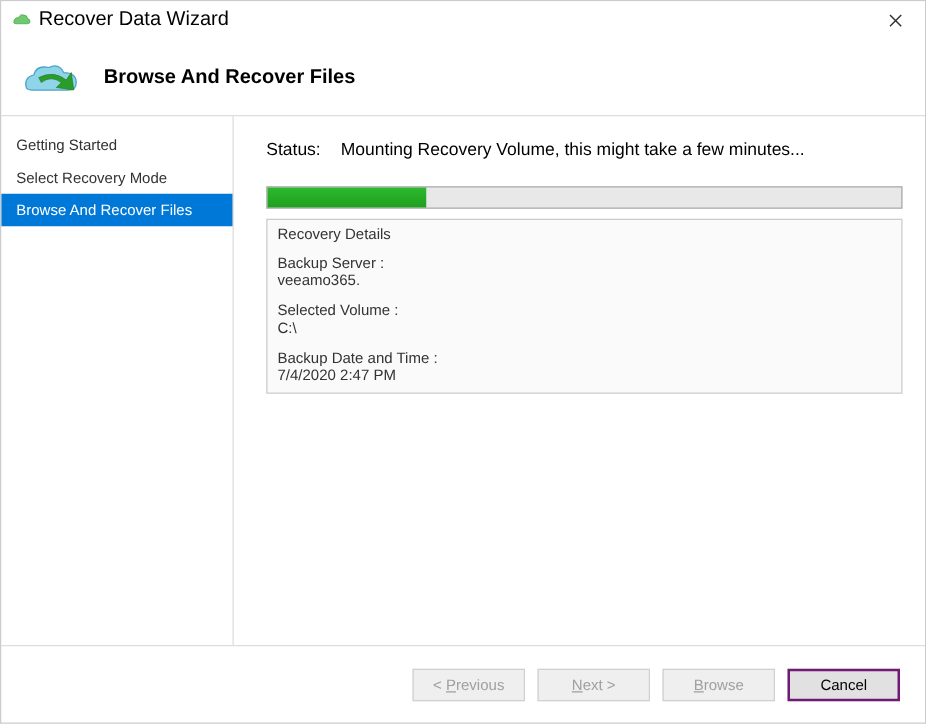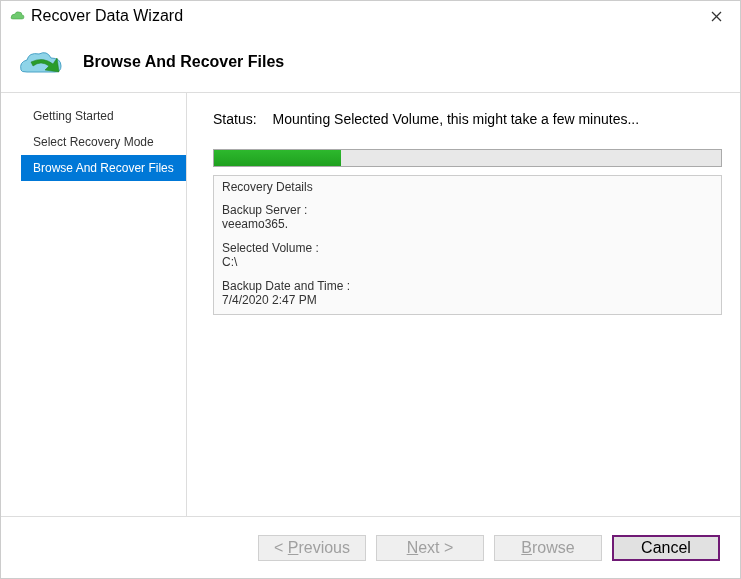--- a/index.html
+++ b/index.html
@@ -57,21 +57,20 @@
       color: #000;
     }
     .body {
       display: flex;
       height: calc(100% - 30px - 62px - 62px);
     }
     .sidebar {
       width: 186px;
       border-right: 1px solid #ddd;
       padding-top: 10px;
-      padding-left: 20px;
     }
     .sidebar-item {
       padding: 6px 12px;
       font-size: 12px;
       color: #333;
       cursor: pointer;
     }
     .sidebar-item.active {
       background: #0078d7;
       color: #fff;
@@ -132,25 +131,25 @@
     .footer {
       height: 62px;
       border-top: 1px solid #ddd;
       display: flex;
       align-items: center;
       justify-content: flex-end;
       padding: 0 20px;
       gap: 10px;
     }
     .btn {
-      width: 108px;
+      width: 90px;
       height: 26px;
       border: 1px solid #adadad;
       background: #e1e1e1;
-      font-size: 16px;
+      font-size: 12px;
       cursor: pointer;
       font-family: inherit;
     }
     .btn[disabled] {
       color: #a0a0a0;
       cursor: default;
       background: #efefef;
       border-color: #d0d0d0;
     }
     .btn.primary {
@@ -192,21 +191,21 @@
 
 <div class="body">
   <div class="sidebar">
     <div class="sidebar-item">Getting Started</div>
     <div class="sidebar-item">Select Recovery Mode</div>
     <div class="sidebar-item active">Browse And Recover Files</div>
   </div>
   <div class="content">
     <div class="status-row">
       <span class="status-label">Status:</span>
-      <span class="status-text">Mounting Selected Volume, this might take a few minutes...</span>
+      <span class="status-text">Mounting Recovery Volume, this might take a few minutes...</span>
     </div>
     <div class="progress-bar">
       <div class="progress-fill" style="width: 25%;"></div>
     </div>
     <div class="details-box">
       <div class="details-title">Recovery Details</div>
       <div class="details-row">
         <span class="details-key">Backup Server :</span>
         <span class="details-val">veeamo365.</span>
       </div>

